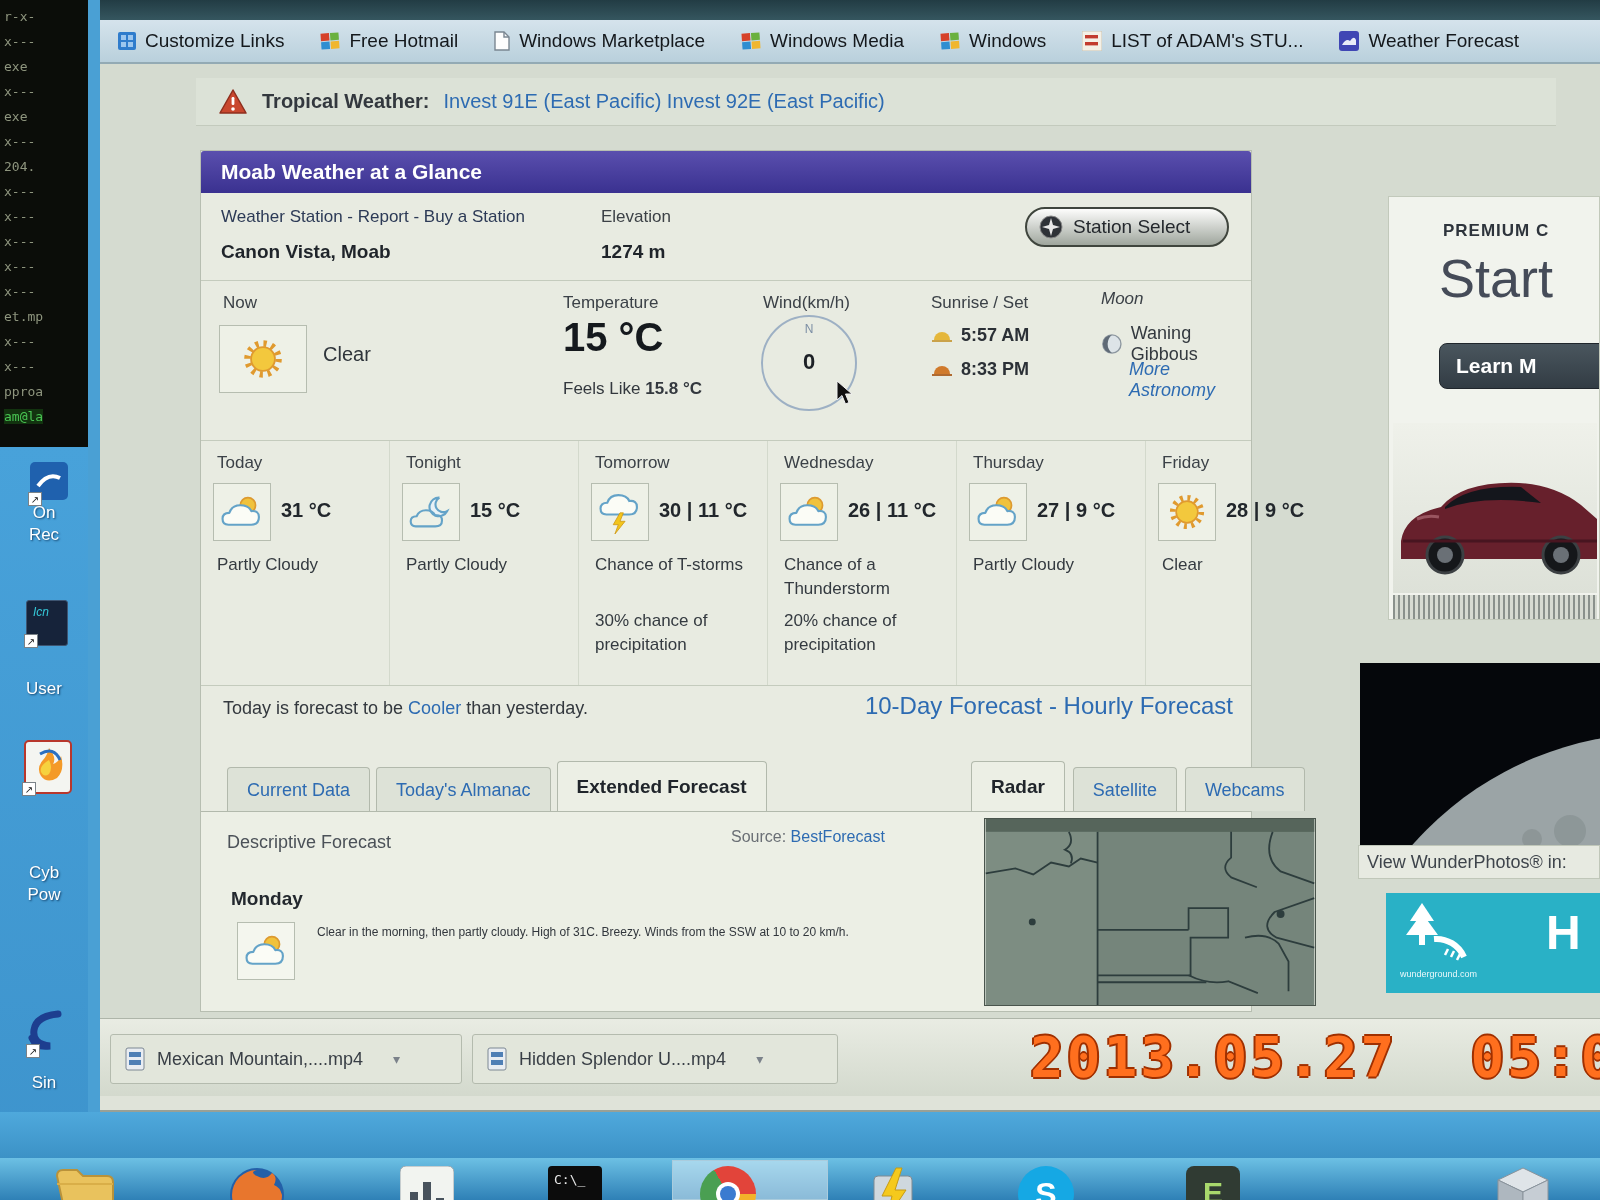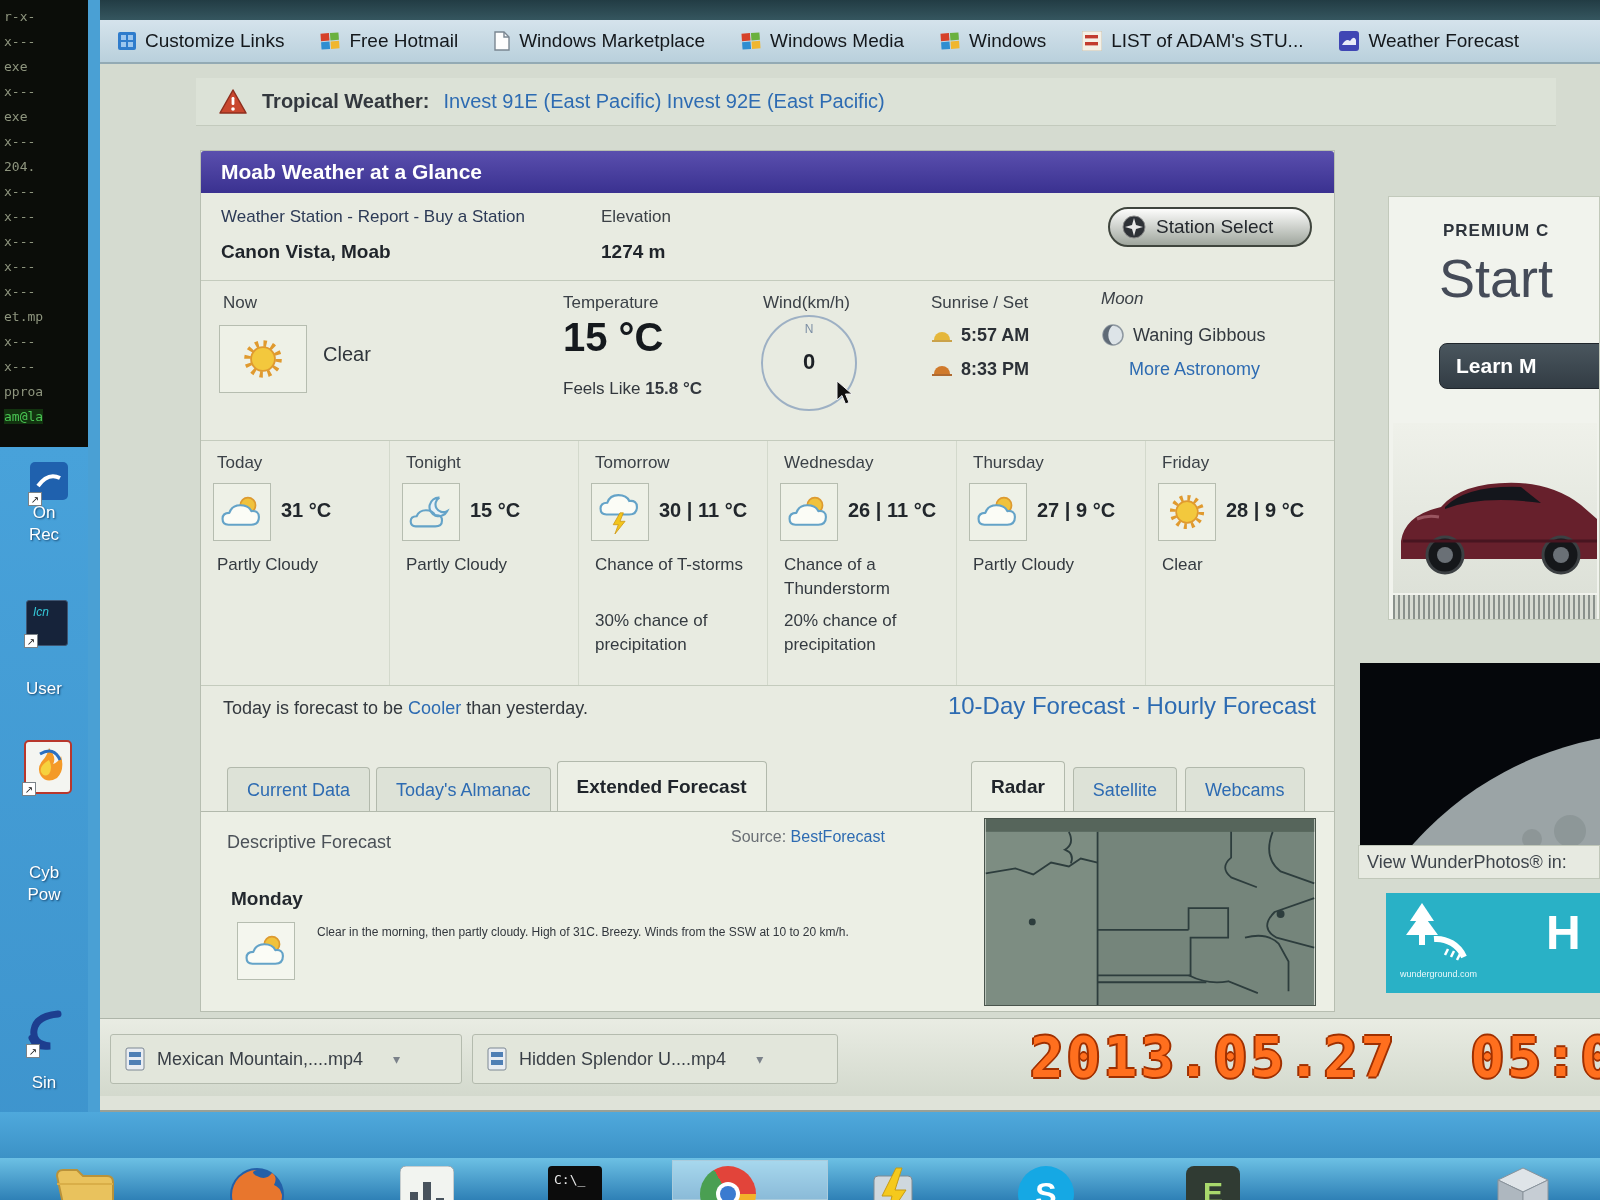--- a/index.html
+++ b/index.html
@@ -32,21 +32,21 @@
   .bm { display:flex; align-items:center; gap:9px; font-size:19px; color:#14181c; white-space:nowrap; cursor:default; }
 
   
   .page { left:100px; top:64px; width:1500px; height:954px; background:#d5dbd0; }
   .alert-bar { left:196px; top:78px; width:1360px; height:48px; background:#dce2d7;
                border-bottom:1px solid #c3cabd; display:flex; align-items:center; gap:14px; padding-left:22px; }
   .alert-label { font-weight:bold; font-size:20px; color:#33383e; }
   .alert-links { font-size:20px; color:#2d6bb2; }
 
   
-  .card { left:200px; top:150px; width:1135px; height:862px; background:#e8ebe1; border:1px solid #b7beb1; }
+  .card { left:200px; top:150px; width:1052px; height:862px; background:#e8ebe1; border:1px solid #b7beb1; }
   .card-header { height:42px; background:linear-gradient(#5a4fae,#3a3190); color:#fff; font-weight:bold;
                  font-size:21px; line-height:42px; padding-left:20px; border-radius:3px 3px 0 0; }
   .station-row { position:relative; height:88px; border-bottom:1px solid #c4cbbd; }
   .station-links { position:absolute; left:20px; top:14px; font-size:17px; color:#2c3a56; }
   .elev-label { position:absolute; left:400px; top:14px; font-size:17px; color:#3c4146; }
   .station-name { position:absolute; left:20px; top:48px; font-size:19px; font-weight:bold; color:#1f242a; }
   .elev-value { position:absolute; left:400px; top:48px; font-size:19px; font-weight:bold; color:#1f242a; }
   .station-select { position:absolute; right:22px; top:14px; height:40px; width:204px; border-radius:20px;
                     background:linear-gradient(#fdfdfc,#9fa69d); border:2px solid #3f453d;
                     display:flex; align-items:center; gap:10px; padding-left:12px;
@@ -62,21 +62,21 @@
   .wind-circle { position:absolute; left:560px; top:34px; width:96px; height:96px; border-radius:50%;
                  border:2px solid #9db0c4; }
   .wind-n { position:absolute; left:0; right:0; top:5px; text-align:center; font-size:12px; color:#7b8ea4; }
   .wind-0 { position:absolute; left:0; right:0; top:32px; text-align:center; font-size:22px; font-weight:bold; color:#1d2126; }
   .cursor-arrow { position:absolute; left:634px; top:100px; }
   .sunrow { position:absolute; left:730px; display:flex; align-items:center; gap:8px; font-size:18px;
             font-weight:bold; color:#2b3036; }
   .moonrow { position:absolute; left:900px; top:42px; display:flex; align-items:center; gap:8px;
              font-size:18px; color:#33393f; }
   .link { color:#2d6bb2; cursor:pointer; }
-  .more-astro { position:absolute; left:928px; top:78px; font-size:18px; }
+  .more-astro { position:absolute; left:928px; top:78px; font-size:18px;font-style:italic; }
 
   .forecast { display:flex; height:245px; border-bottom:1px solid #c4cbbd; }
   .fcell { position:relative; flex:0 0 189px; border-right:1px solid #d3d9cc; }
   .fcell:last-child { border-right:none; }
   .fday { position:absolute; left:16px; top:12px; font-size:17px; color:#3b4147; }
   .fbox { position:absolute; left:12px; top:42px; width:58px; height:58px; background:#eef1e7;
           border:1px solid #b6bdb0; display:flex; align-items:center; justify-content:center; }
   .ftemp { position:absolute; left:80px; top:58px; font-size:20px; font-weight:600; color:#22272c; white-space:nowrap; }
   .fcond { position:absolute; left:16px; top:112px; width:160px; font-size:17px; color:#343a40; line-height:24px; }
   .fprecip { position:absolute; left:16px; top:168px; width:160px; font-size:17px; color:#343a40; line-height:24px; }

